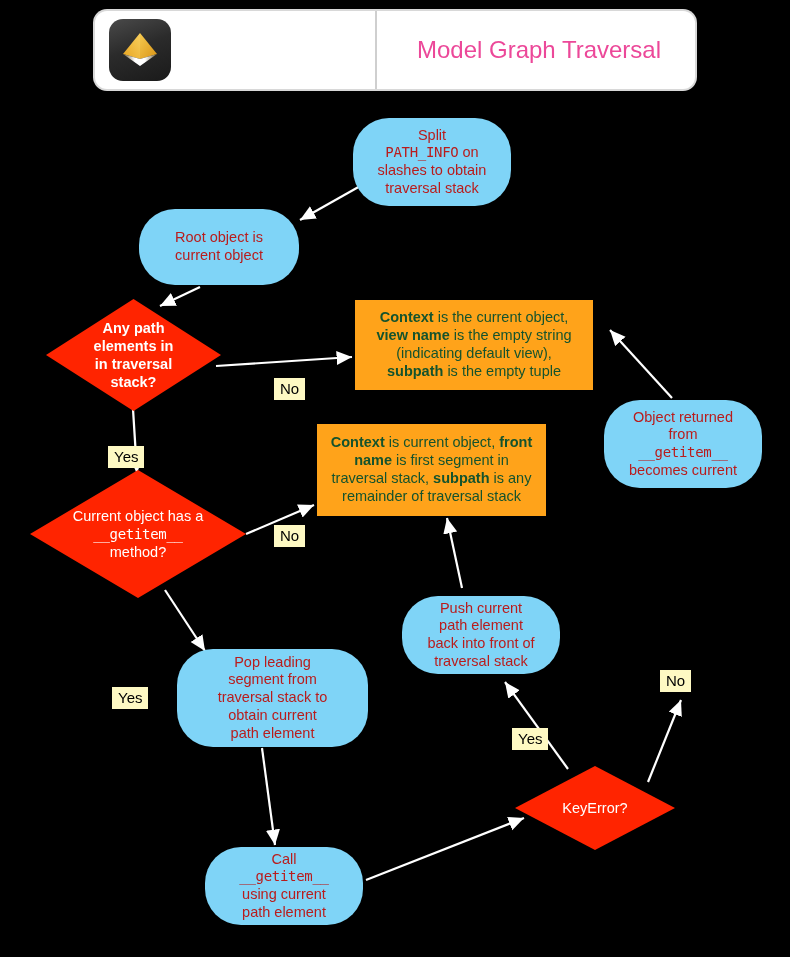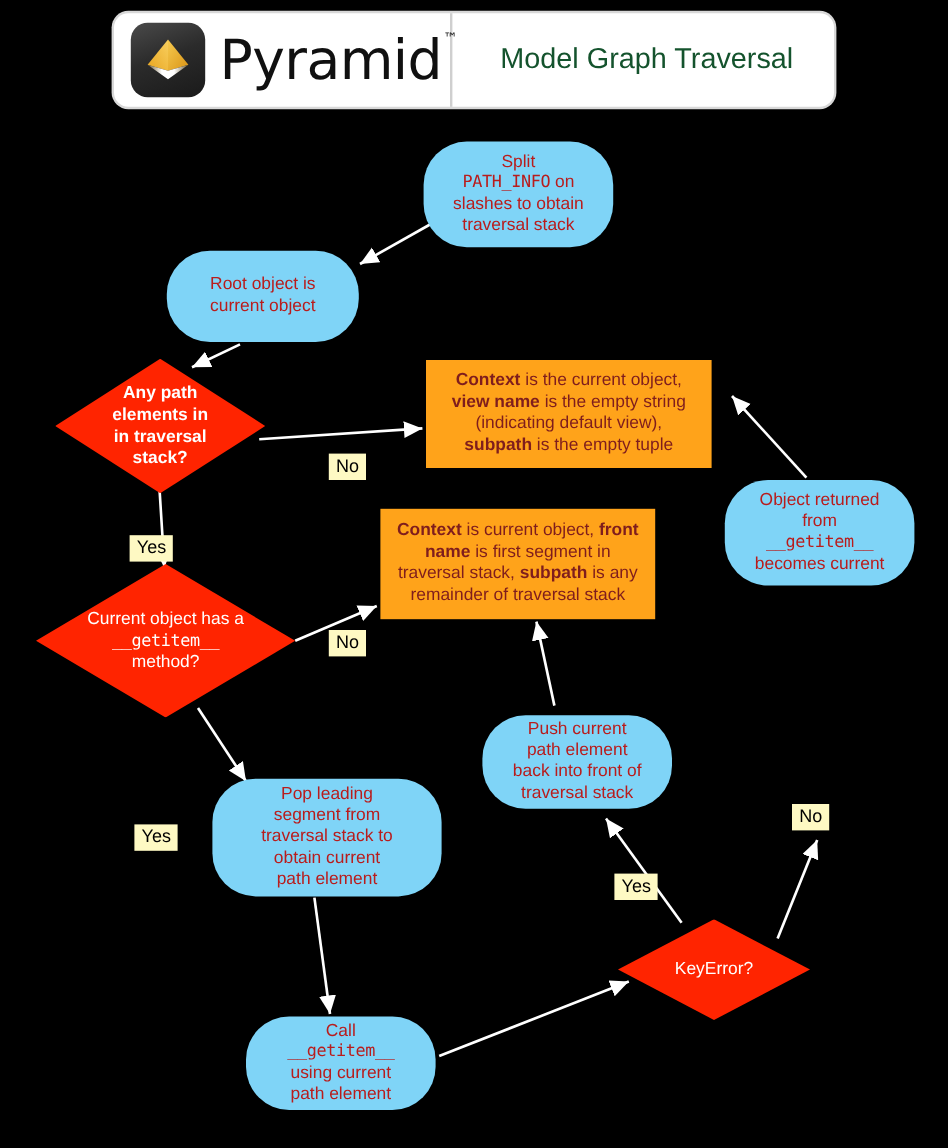--- a/index.html
+++ b/index.html
@@ -65,21 +65,21 @@
   }
   #header-divider {
     width: 2px;
     height: 78px;
     background: #cfcfcf;
   }
   #header-title {
     flex: 1;
     text-align: center;
     font-size: 24px;
-    color: #14532d;
+    color: #ec4899;
     font-family: "Liberation Sans", sans-serif;
     padding-left: 6px;
   }
 
   
   .node {
     position: absolute;
     box-sizing: border-box;
     display: flex;
     align-items: center;
@@ -93,21 +93,21 @@
   }
   .rounded {
     background: #7fd4f7;
     border-radius: 36px;
     color: #b91c1c;
     font-size: 14.5px;
     line-height: 1.22;
   }
   .rect {
     background: #ffa31a;
-    color: #7f1d1d;
+    color: #14532d;
     font-size: 14.5px;
     line-height: 1.24;
   }
   .rect b { font-weight: bold; }
   .diamond-wrap {
     position: absolute;
   }
   .diamond-shape {
     position: absolute;
     left: 0; top: 0;
@@ -180,23 +180,20 @@
               <stop offset="35%" stop-color="#ffffff"></stop>
               <stop offset="65%" stop-color="#ffffff"></stop>
               <stop offset="100%" stop-color="#6a5a34"></stop>
             </linearGradient>
           </defs>
           <polygon points="31,14 31,40 14,35" fill="url(#lg-left)"></polygon>
           <polygon points="31,14 31,40 48,35" fill="url(#lg-right)"></polygon>
           <polygon points="14,35 31,40 48,35 31,47" fill="url(#lg-base)"></polygon>
         </svg>
       </div>
-      <div id="wordmark">
-        <span>Pyramid</span><span id="wordmark-tm">™</span>
-      </div>
     </div>
     <div id="header-divider"></div>
     <div id="header-title">Model Graph Traversal</div>
   </div>
 
   <svg id="edges">
     <defs>
       <marker id="arw" markerWidth="9" markerHeight="9" refX="7" refY="3.2" orient="auto" markerUnits="strokeWidth">
         <path d="M0,0 L7,3.2 L0,6.4 z" fill="#ffffff"></path>
       </marker>

